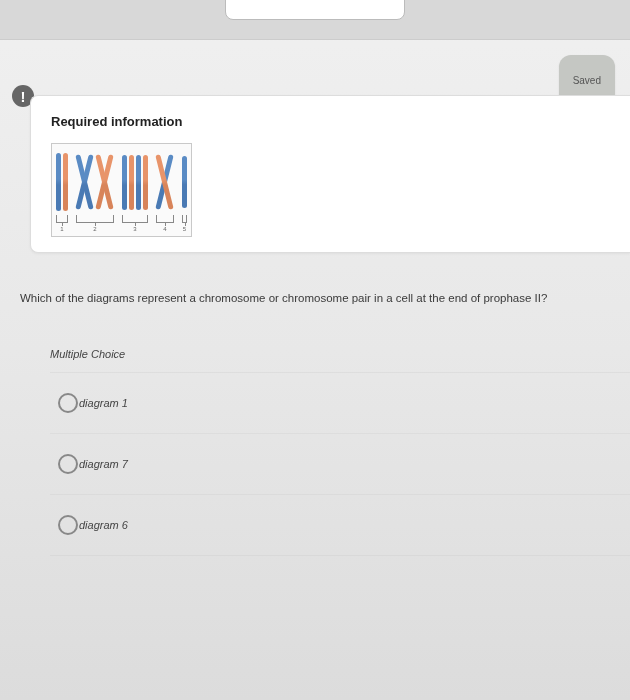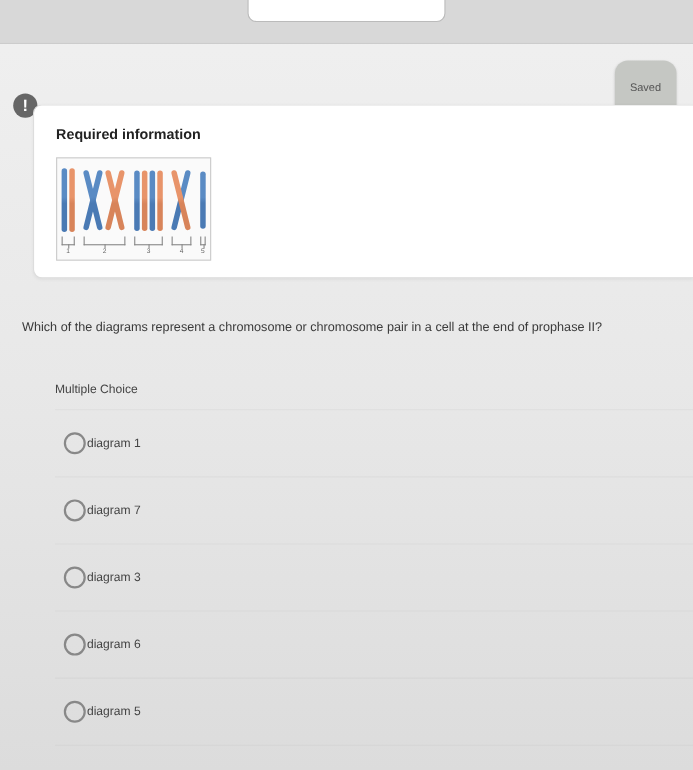--- a/index.html
+++ b/index.html
@@ -146,20 +146,21 @@
       right: 8px;
       font-size: 11.5px;
       color: #3a3a3a;
       line-height: 1.4;
     }
     .mc-container {
       position: absolute;
       left: 50px;
       top: 340px;
       right: 0;
+      font-style: italic;
     }
     .mc-header {
       font-size: 11px;
       color: #444;
       padding: 8px 0 12px 0;
       border-bottom: 1px solid rgba(0,0,0,0.04);
     }
     .mc-option {
       display: flex;
       align-items: center;
@@ -261,23 +262,15 @@
   <div class="mc-option">
     <div class="mc-radio"></div>
     <div class="mc-label">diagram 1</div>
   </div>
   <div class="mc-option">
     <div class="mc-radio"></div>
     <div class="mc-label">diagram 7</div>
   </div>
   <div class="mc-option">
     <div class="mc-radio"></div>
-    <div class="mc-label">diagram 3</div>
-  </div>
-  <div class="mc-option">
-    <div class="mc-radio"></div>
     <div class="mc-label">diagram 6</div>
   </div>
-  <div class="mc-option">
-    <div class="mc-radio"></div>
-    <div class="mc-label">diagram 5</div>
-  </div>
 </div>
 
 </body></html>

